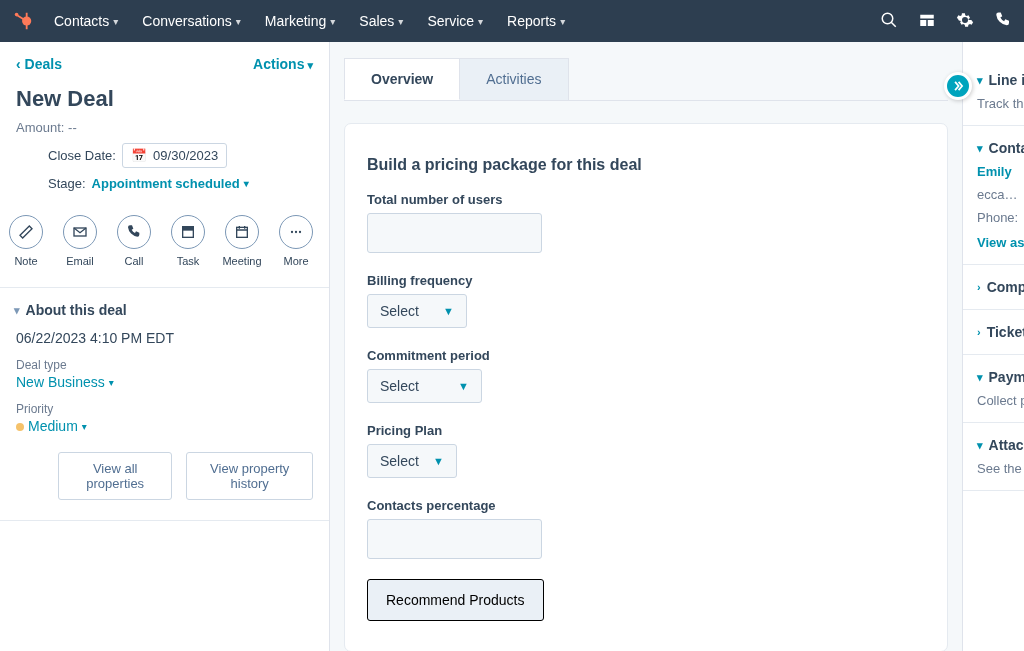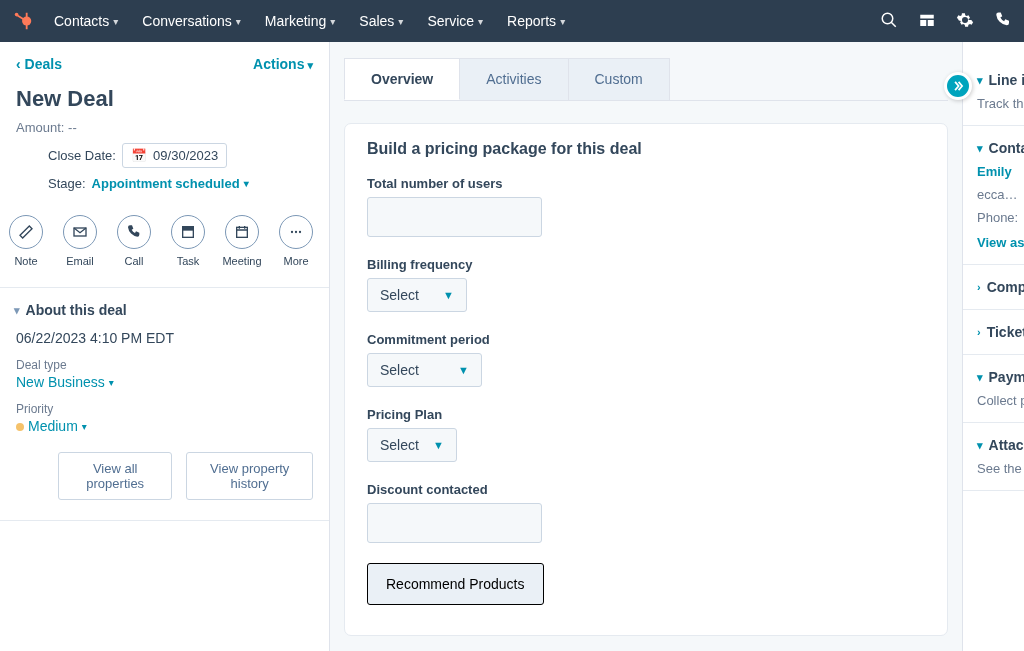--- a/index.html
+++ b/index.html
@@ -51,21 +51,21 @@
 .btn-row { display: flex; gap: 14px; margin-top: 18px; padding-left: 42px; }
 .btn-light { background: #fff; border: 1px solid #cbd6e2; color: #506e91; padding: 8px 14px; border-radius: 3px; font-size: 13px; cursor: pointer; }
 
 
 .center-panel { flex: 1; padding: 16px 14px 30px; position: relative; }
 .tabs { display: flex; gap: 0; border-bottom: 1px solid #dfe3eb; background: transparent; margin-bottom: 22px; }
 .tab { padding: 12px 26px; background: #eaf0f6; color: #506e91; font-size: 14px; border: 1px solid #dfe3eb; border-bottom: none; margin-right: -1px; cursor: pointer; }
 .tab.active { background: #fff; color: #33475b; font-weight: 600; border-bottom: 1px solid #fff; position: relative; z-index: 1; }
 .drawer-toggle { position: absolute; right: -10px; top: 30px; width: 28px; height: 28px; border-radius: 50%; background: #00a4bd; border: 3px solid #fff; display: flex; align-items: center; justify-content: center; color: #fff; cursor: pointer; box-shadow: 1px 1px 4px rgba(0,0,0,.2); }
 
-.card { background: #fff; border: 1px solid #e5eaf0; border-radius: 7px; padding: 16px 22px 30px; }
+.card { background: #fff; border: 1px solid #e5eaf0; border-radius: 7px; padding: 32px 22px 30px; }
 .card-title { font-weight: 700; font-size: 16px; color: #33475b; margin-bottom: 18px; }
 .form-group { margin-bottom: 20px; }
 .fg-label { font-size: 13px; font-weight: 600; color: #33475b; margin-bottom: 6px; }
 .input { width: 175px; height: 40px; border: 1px solid #cbd6e2; border-radius: 3px; background: #f5f8fa; padding: 0 10px; font-size: 14px; color: #33475b; }
 .select { display: inline-flex; align-items: center; justify-content: space-between; gap: 14px; border: 1px solid #cbd6e2; border-radius: 3px; background: #f5f8fa; padding: 8px 12px; font-size: 14px; color: #33475b; cursor: pointer; min-width: 100px; }
 .select .caret { color: #0091ae; font-size: 11px; }
 .select.narrow { min-width: 80px; }
 .btn-primary-light { background: #eaf0f6; border: 1px solid #000000; color: #000000; font-weight: 400; padding: 12px 18px; border-radius: 3px; font-size: 14px; cursor: pointer; }
 
 
@@ -228,21 +228,20 @@
         <button class="btn-light">View property history</button>
       </div>
     </div>
     <hr class="section-hr">
   </div>
 
   <div class="center-panel">
     <div class="tabs">
       <div class="tab active">Overview</div>
       <div class="tab">Activities</div>
-      <div class="tab">Custom</div>
     </div>
     <div class="drawer-toggle">
       <svg width="14" height="14" viewBox="0 0 24 24" fill="none" stroke="currentColor" stroke-width="3">
           <path d="M7 5l6 7-6 7M13 5l6 7-6 7"></path>
         </svg>
     </div>
 
     <div class="card">
       <div class="card-title">Build a pricing package for this deal</div>
 
@@ -269,21 +268,21 @@
 
       <div class="form-group">
         <div class="fg-label">Pricing Plan</div>
         <div class="select narrow">
             <span>Select</span>
             <span class="caret">▼</span>
           </div>
       </div>
 
       <div class="form-group">
-        <div class="fg-label">Discount contacted</div>
+        <div class="fg-label">Contacts percentage</div>
         <input class="input" type="text" style="">
       </div>
 
       <button class="btn-primary-light">Recommend Products</button>
     </div>
   </div>
 
   <div class="right-panel">
     <div class="rp-section">
       <div class="rp-head">

